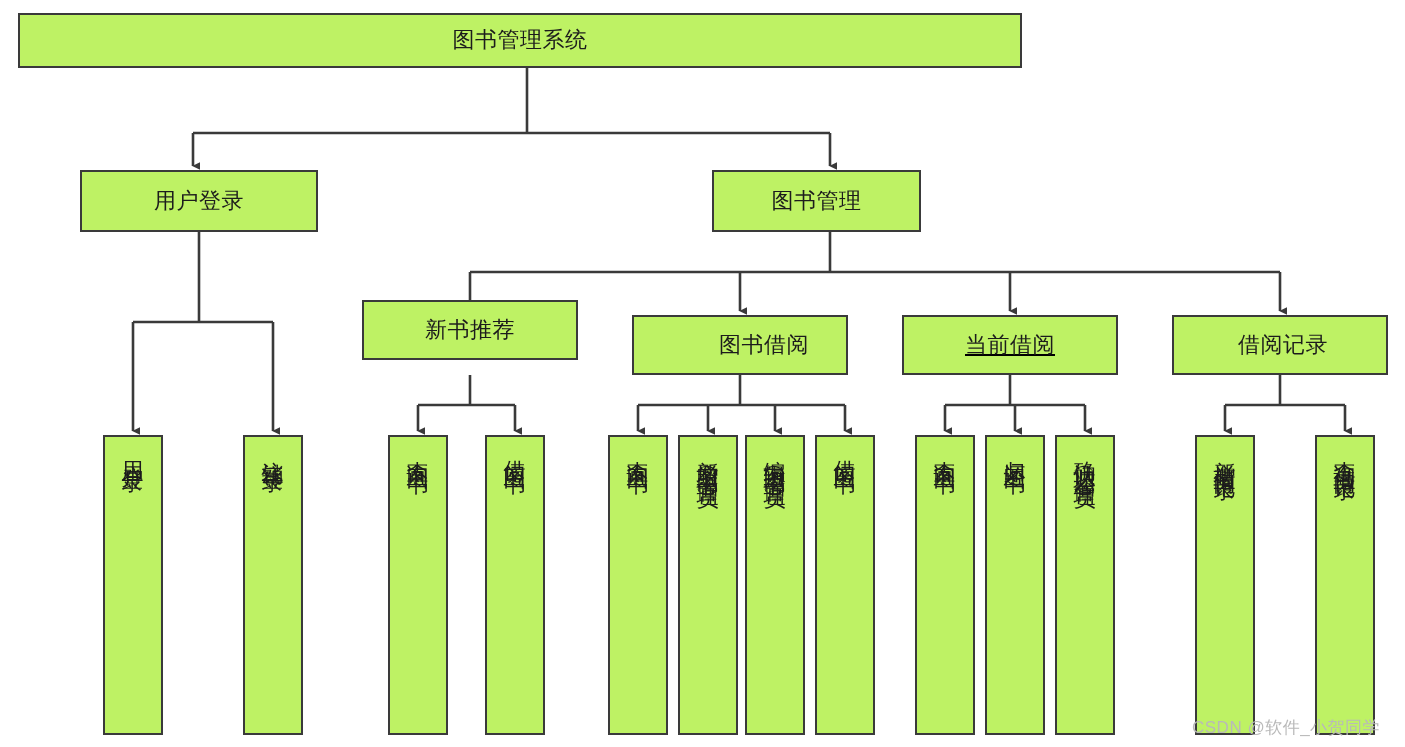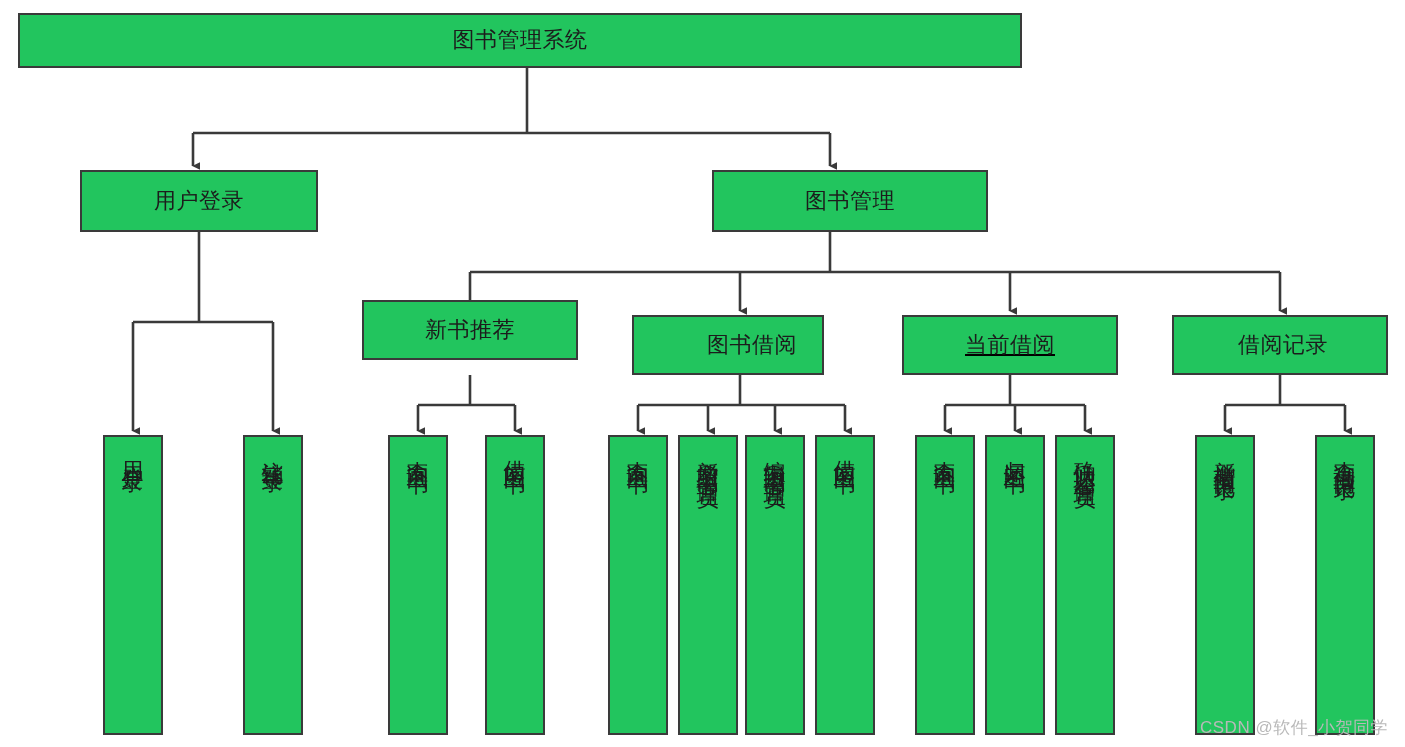--- a/index.html
+++ b/index.html
@@ -22,21 +22,21 @@
   svg#diagram-svg {
     position: absolute;
     left: 0;
     top: 0;
     width: 1405px;
     height: 747px;
   }
   .node-box {
     position: absolute;
     box-sizing: border-box;
-    background: #22c55e;
+    background: #bef264;
     border: 2px solid #3a3a3a;
     display: flex;
     align-items: center;
     justify-content: center;
     overflow: hidden;
   }
   .node-label-h {
     font-size: 22px;
     color: #1c1c1c;
     line-height: 1.2;
@@ -57,21 +57,20 @@
     line-height: 1.05;
     white-space: nowrap;
   }
   .watermark {
     position: absolute;
     color: #b9b9b9;
     font-size: 17px;
     white-space: nowrap;
     letter-spacing: 0.5px;
     pointer-events: none;
-    margin-left: 8px;
   }
 </style>
 </head>
 <body>
 
 <div id="diagram-root">
 
   <svg id="diagram-svg" viewBox="0 0 1405 747" xmlns="http://www.w3.org/2000/svg">
     <defs>
       <marker id="arrowhead" markerWidth="9" markerHeight="9" refX="4.2" refY="7.4" orient="auto" markerUnits="userSpaceOnUse">
@@ -138,28 +137,28 @@
     </g>
   </svg>
 
   <div class="node-box" style="left:18px; top:13px; width:1004px; height:55px;">
     <span class="node-label-h">图书管理系统</span>
   </div>
 
   <div class="node-box" style="left:80px; top:170px; width:238px; height:62px;">
     <span class="node-label-h">用户登录</span>
   </div>
-  <div class="node-box" style="left:712px; top:170px; width:276px; height:62px;">
+  <div class="node-box" style="left:712px; top:170px; width:209px; height:62px;">
     <span class="node-label-h">图书管理</span>
   </div>
 
   <div class="node-box" style="left:362px; top:300px; width:216px; height:60px;">
     <span class="node-label-h">新书推荐</span>
   </div>
-  <div class="node-box" style="left:632px; top:315px; width:192px; height:60px;padding-left:48px;">
+  <div class="node-box" style="left:632px; top:315px; width:216px; height:60px;padding-left:48px;">
     <span class="node-label-h">图书借阅</span>
   </div>
   <div class="node-box" style="left:902px; top:315px; width:216px; height:60px;text-decoration:underline;">
     <span class="node-label-h">当前借阅</span>
   </div>
   <div class="node-box" style="left:1172px; top:315px; width:216px; height:60px;padding-left:6px;">
     <span class="node-label-h">借阅记录</span>
   </div>
 
   <div class="node-box vertical" style="left:103px; top:435px; width:60px; height:300px;">

